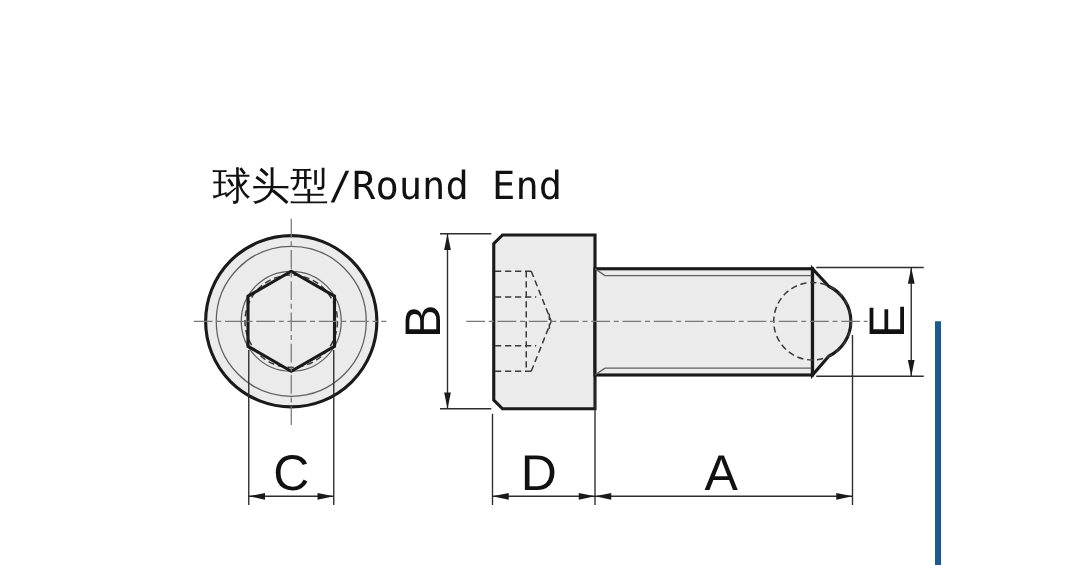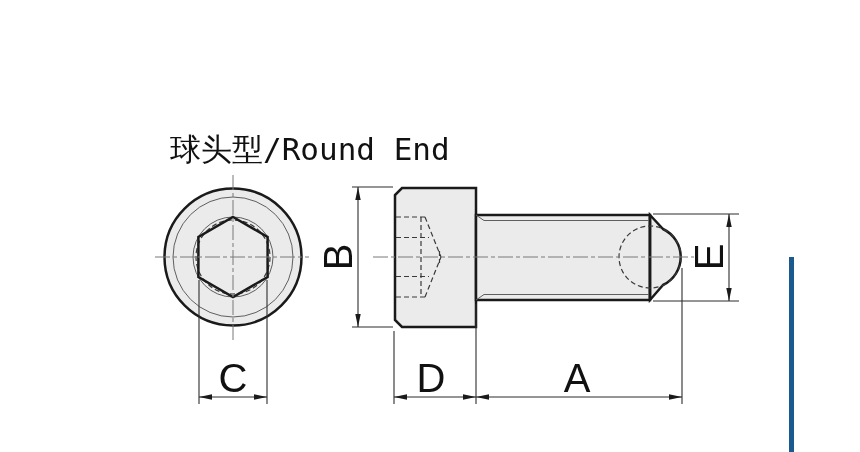--- a/index.html
+++ b/index.html
@@ -1,20 +1,19 @@
 <!DOCTYPE html>
 <html style="--page-bg: #ffffff; --accent: #1b5a8e; --line: #1a1a1a; --part-fill: #ebebeb;"><head>
 <meta charset="utf-8">
 <style>
   html,body{margin:0;padding:0;background:#fff;}
   #stage{
     position:relative;width:753px;height:452px;overflow:hidden;
     background:var(--page-bg,#ffffff);
     font-family:"DejaVu Sans Mono",monospace;
-    padding-left:41px;
   }
   #title-block{
     position:absolute;left:170px;top:44px;color:#111;
     font-size:31px;line-height:42px;letter-spacing:0px;white-space:pre;
   }
   #accent-stripe{
     position:absolute;right:0;top:257px;width:5px;height:195px;
     background:var(--accent,#1b5a8e);
   }
   svg{position:absolute;left:0;top:0;}

